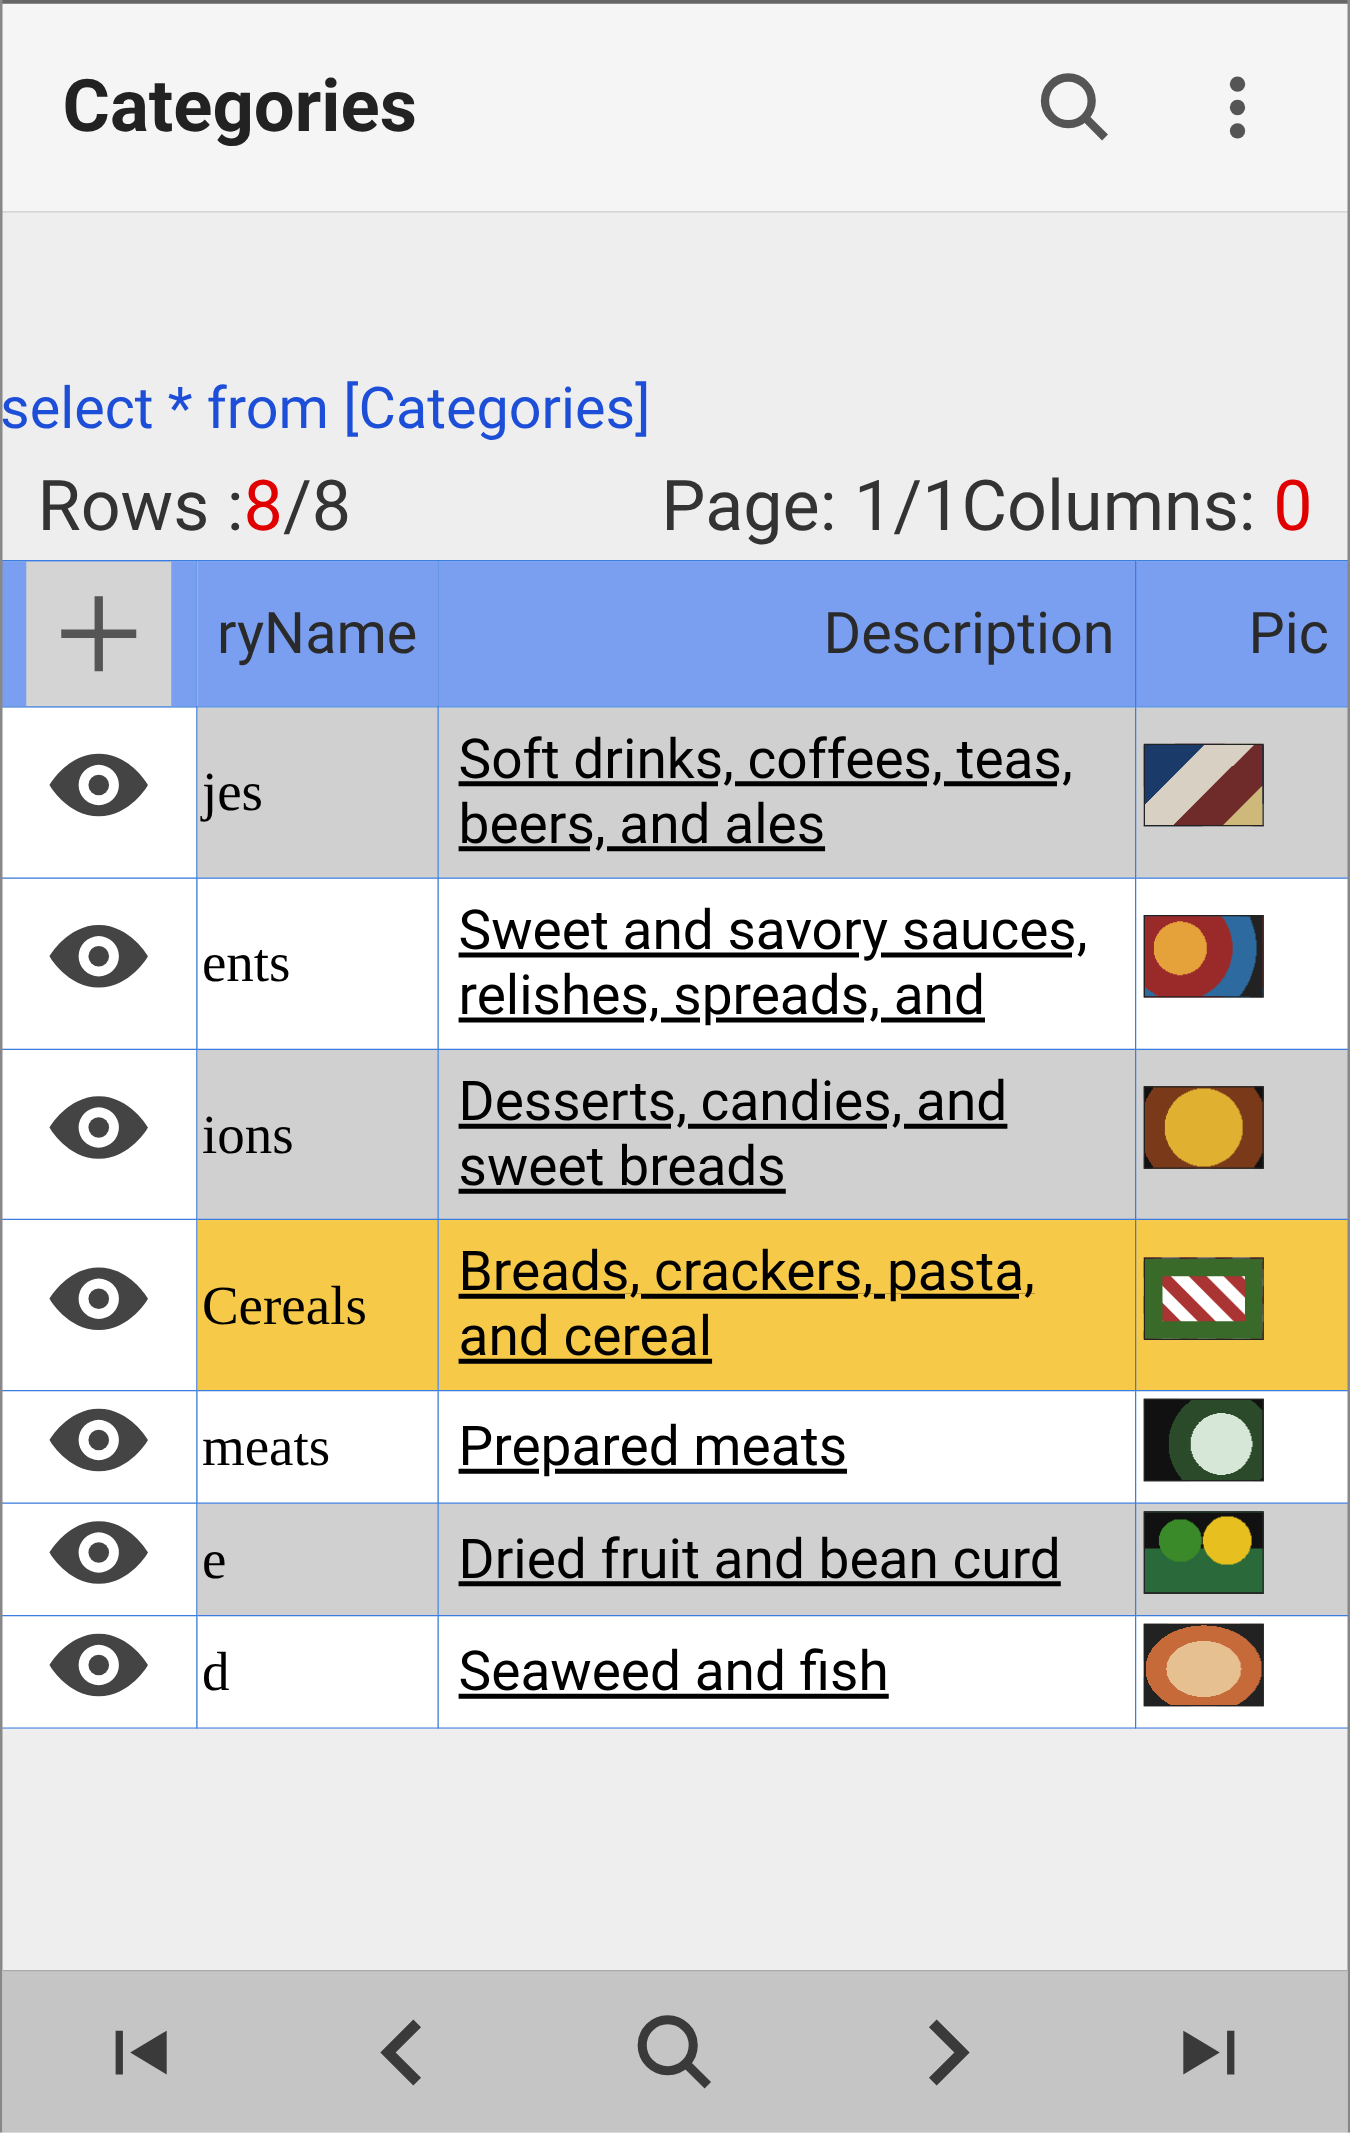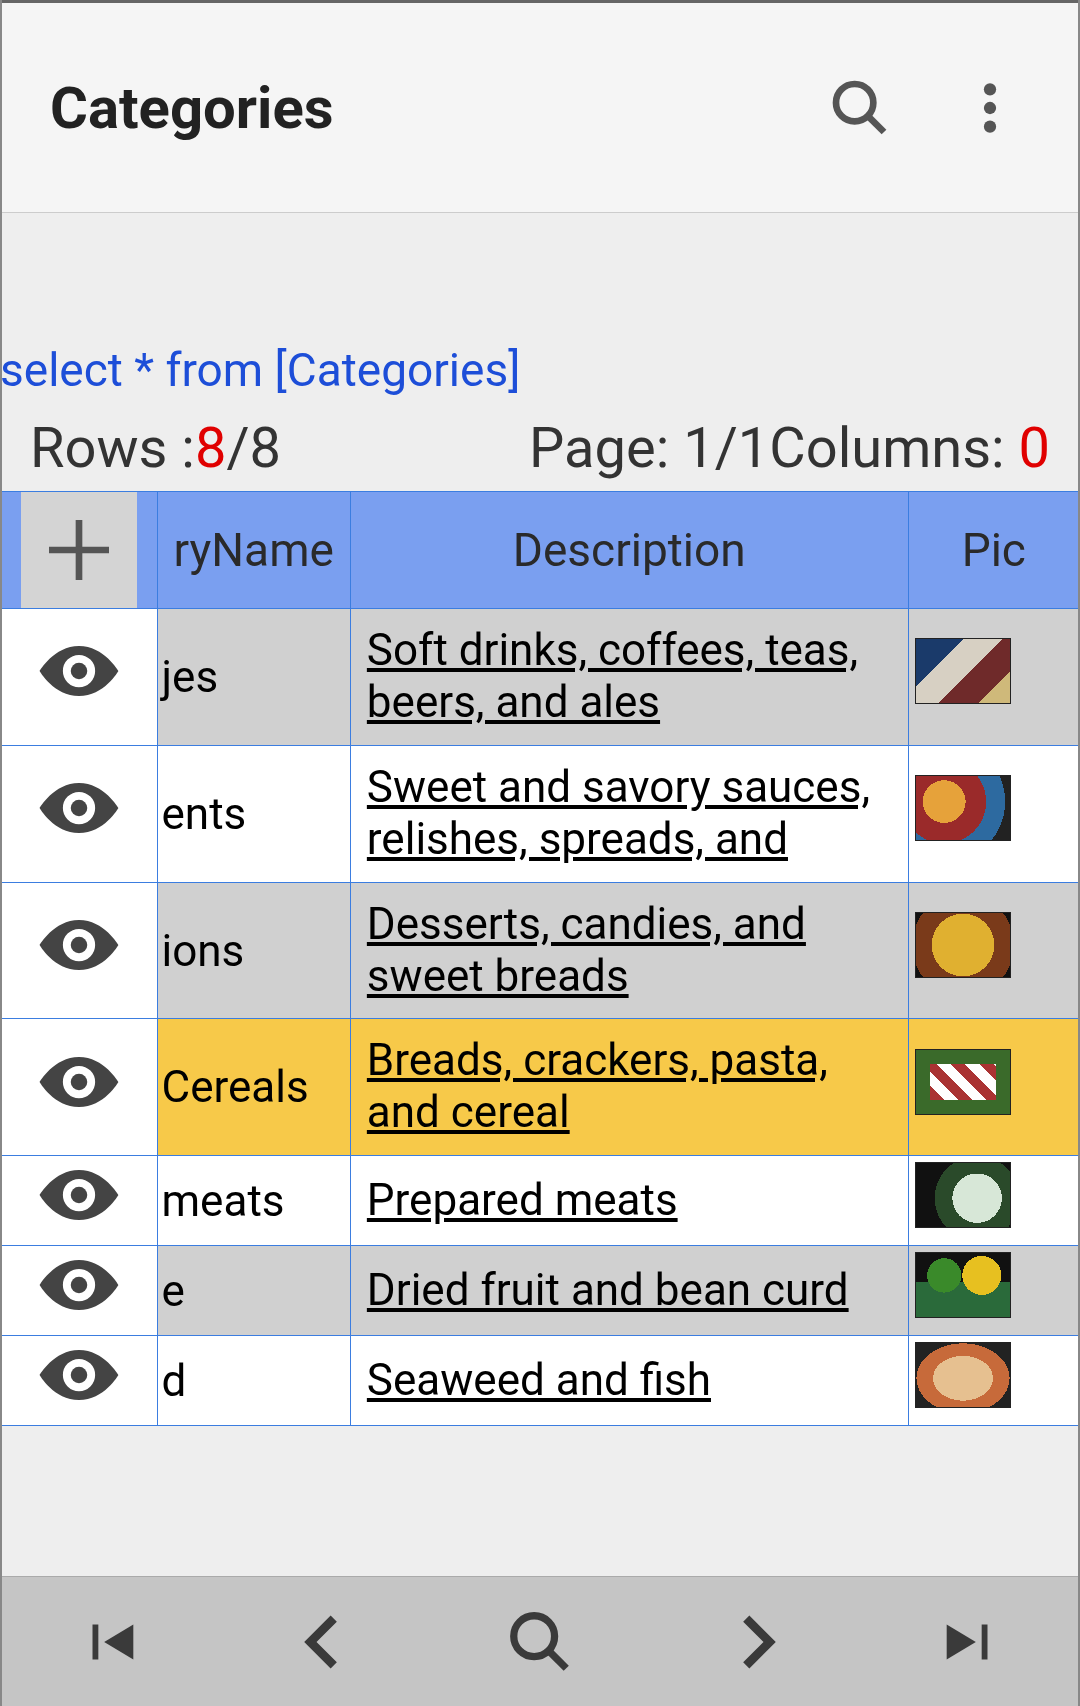--- a/index.html
+++ b/index.html
@@ -1,19 +1,19 @@
 <!DOCTYPE html>
 <html><head>
 <meta charset="utf-8">
 <style>
   * { margin: 0; padding: 0; box-sizing: border-box; }
   html, body { width: 1080px; height: 1706px; font-family: Roboto, Arial, sans-serif; background: #eeeeee; overflow: hidden; }
   
   .app-bar {
-    height: 213px;
+    height: 170px;
     background: #f5f5f5;
     border-top: 3px solid #666;
     border-bottom: 1px solid #ccc;
     display: flex;
     align-items: center;
     padding: 0 50px;
   }
   .app-title {
     font-size: 58px;
     font-weight: 700;
@@ -64,21 +64,21 @@
     vertical-align: middle;
     padding: 16px 16px;
     text-align: left;
     font-weight: 400;
     overflow: hidden;
   }
   .data-table th {
     background: #7a9ff0;
     color: #2a2a2a;
     font-size: 46px;
-    text-align: center;
+    text-align: right;
     height: 116px;
     white-space: nowrap;
   }
   .data-table th.add-col {
     background: #7a9ff0;
     padding: 0;
     text-align: center;
   }
   .plus-box {
     width: 116px;
@@ -107,21 +107,21 @@
   .data-table tbody tr.alt td.desc-cell,
   .data-table tbody tr.alt td.pic-cell { background: #d0d0d0; }
   .data-table tbody tr td.name-cell,
   .data-table tbody tr td.desc-cell,
   .data-table tbody tr td.pic-cell { background: #fff; }
   
   .data-table tbody tr.sel td.name-cell,
   .data-table tbody tr.sel td.desc-cell,
   .data-table tbody tr.sel td.pic-cell { background: #f7c949; }
   
-  .name-cell { white-space: nowrap; overflow: hidden; padding-left: 4px !important; }
+  .name-cell { white-space: nowrap; overflow: hidden; padding-left: 4px !important; font-family: Liberation Serif, serif; }
   .desc-cell { line-height: 1.18; text-decoration: underline; }
   .pic-cell { text-align: center; padding: 6px !important; }
   
   .thumb {
     width: 96px;
     height: 66px;
     display: inline-block;
     background: #333;
     border: 1px solid #222;
   }

